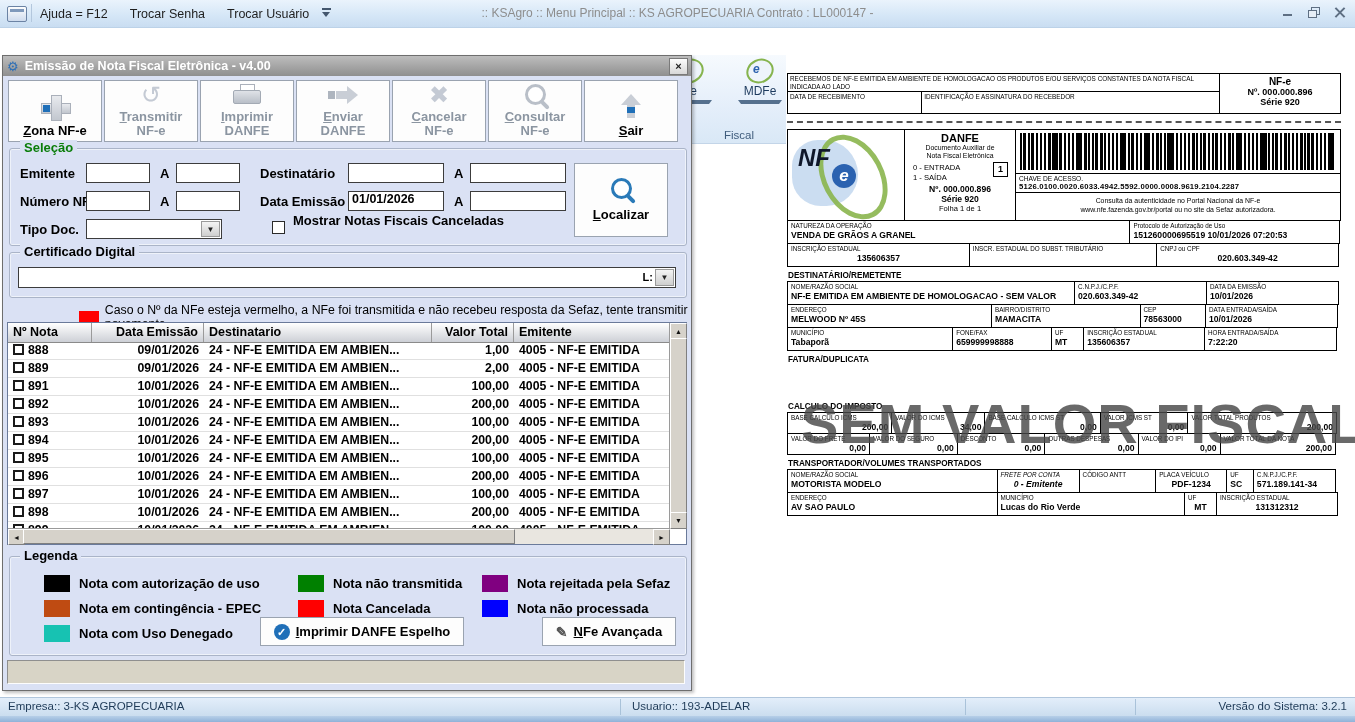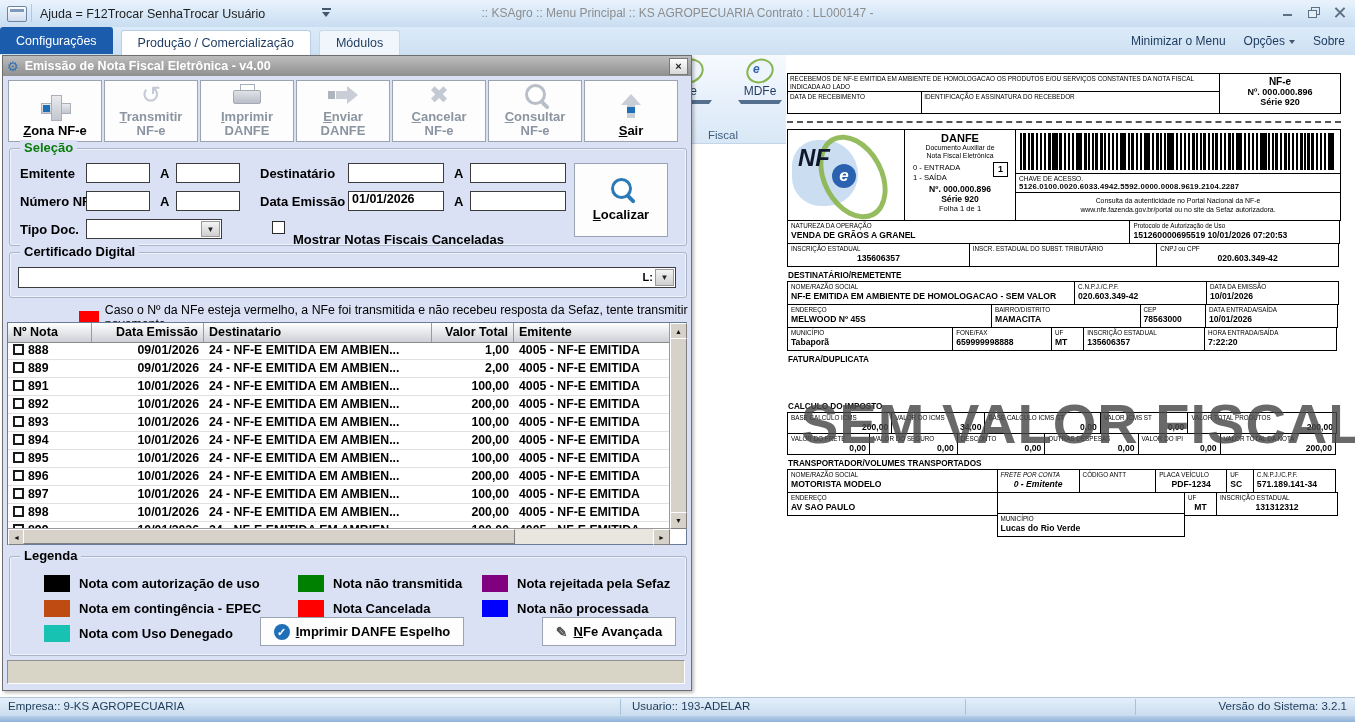--- a/index.html
+++ b/index.html
@@ -6,21 +6,21 @@
   body{font-family:"Liberation Sans",sans-serif;background:#fff;}
   .app{position:relative;width:1355px;height:722px;overflow:hidden;background:#fff;}
 
   
   .menubar{position:absolute;left:0;top:0;width:100%;height:27px;
     background:linear-gradient(#eaf3fc,#d6e7f7 55%,#c9ddf1);border-bottom:1px solid #bcd2e8;}
   .app-icon{position:absolute;left:7px;top:6px;width:18px;height:14px;border:1px solid #6b83a4;
     background:linear-gradient(#fdfdfd,#cfdcee);border-radius:2px;}
   .app-icon::after{content:"";position:absolute;left:2px;top:2px;right:2px;height:3px;background:#7f99bb;}
   .mb-sep{position:absolute;left:31px;top:4px;width:1px;height:18px;background:#b3c7dd;}
-  .menu-items{position:absolute;left:40px;top:0;height:27px;display:flex;align-items:center;}
+  .menu-items{position:absolute;left:40px;top:0;height:27px;display:flex;align-items:center;gap:22px;}
   .menu-item{font-size:12.5px;color:#1e1e1e;cursor:default;}
   .overflow-icon{position:absolute;left:322px;top:8px;width:9px;height:10px;}
   .overflow-icon::before{content:"";position:absolute;top:0;left:0;width:9px;height:2px;background:#44576e;}
   .overflow-icon::after{content:"";position:absolute;top:4px;left:0;border-left:4.5px solid transparent;border-right:4.5px solid transparent;border-top:5px solid #44576e;}
   .mb-title{position:absolute;left:0;right:0;top:6px;text-align:center;font-size:12px;color:#8d8d8d;}
   .win-controls{position:absolute;right:8px;top:6px;display:flex;gap:12px;}
   .wc{width:14px;height:12px;position:relative;cursor:default;}
   .wc-min::after{content:"";position:absolute;left:2px;bottom:2px;width:9px;height:2px;background:#5e6f83;}
   .wc-restore::before{content:"";position:absolute;left:4px;top:1px;width:7px;height:6px;border:1px solid #5e6f83;}
   .wc-restore::after{content:"";position:absolute;left:1px;top:4px;width:7px;height:6px;border:1px solid #5e6f83;background:#e6eef7;}
@@ -41,21 +41,21 @@
   .workspace{position:absolute;left:0;top:55px;width:100%;height:642px;background:#fff;}
 
   
   .ribbon{position:absolute;left:660px;top:0;width:126px;height:88px;
     background:linear-gradient(#f6fafe,#e4eefa 60%,#d9e8f6);border-bottom:1px solid #c3d5e8;}
   .rb-row{position:absolute;left:8px;top:2px;display:flex;gap:26px;}
   .rb-btn{width:44px;text-align:center;font-size:12px;color:#1e3b5e;}
   .rb-logo{display:block;margin:2px auto 1px;width:24px;height:20px;border:2px solid #86b44e;border-radius:50%;transform:rotate(-25deg);position:relative;background:#eef4fb;}
   .rb-logo::after{content:"e";position:absolute;left:6px;top:0px;transform:rotate(25deg);font-size:12px;font-style:italic;color:#2c62ae;font-weight:bold;}
   .rb-arrow{display:block;margin:2px auto 0;border-left:3.5px solid transparent;border-right:3.5px solid transparent;border-top:4px solid #55708e;}
-  .rb-group{position:absolute;left:0;bottom:2px;width:100%;text-align:center;font-size:11.5px;color:#3f5c7c;}
+  .rb-group{position:absolute;left:16px;bottom:2px;width:100%;text-align:center;font-size:11.5px;color:#3f5c7c;}
 
   
   .dialog{position:absolute;left:2px;top:0px;width:688px;height:634px;background:#dae1f4;
     border:1px solid #6e6e6e;box-shadow:2px 2px 3px rgba(0,0,0,.25);}
   .dlg-title{position:absolute;left:0;top:0;width:100%;height:20px;
     background:linear-gradient(#bdbdbd,#8f8f8f);display:flex;align-items:center;}
   .gear-icon{margin-left:4px;font-size:13px;color:#2f6fb5;line-height:1;}
   .dlg-title-text{margin-left:6px;font-size:12.5px;font-weight:bold;color:#fff;}
   .dlg-close{position:absolute;right:3px;top:2px;width:17px;height:15px;background:linear-gradient(#fdfdfd,#d8d8d8);
     border:1px solid #7a7a7a;font-size:11px;font-weight:bold;color:#222;text-align:center;line-height:14px;cursor:default;}
@@ -209,32 +209,20 @@
       </div>
     <span class="overflow-icon"></span>
     <div class="mb-title">:: KSAgro :: Menu Principal :: KS AGROPECUARIA Contrato : LL000147 -</div>
     <div class="win-controls">
       <span class="wc wc-min"></span>
       <span class="wc wc-restore"></span>
       <span class="wc wc-close"></span>
     </div>
   </div>
 
-  <div class="tabbar">
-    <div class="tab-strip">
-        <div class="tab highlight">Configurações</div>
-        <div class="tab active">Produção / Comercialização</div>
-        <div class="tab normal">Módulos</div>
-      </div>
-    <div class="tab-right">
-      <span>Minimizar o Menu</span>
-      <span><span>Opções</span><span class="opt-arrow"></span></span>
-      <span>Sobre</span>
-    </div>
-  </div>
 
   <div class="workspace">
 
     <div class="ribbon">
       <div class="rb-row">
           <div class="rb-btn"><span class="rb-logo"></span><span>Fe</span><span class="rb-arrow"></span></div>
           <div class="rb-btn"><span class="rb-logo"></span><span>MDFe</span><span class="rb-arrow"></span></div>
         </div>
       <div class="rb-group">Fiscal</div>
     </div>
@@ -453,21 +441,21 @@
             <div class="dcell" style="width: 15%;">
               <div class="dlab">C.N.P.J./C.P.F.</div>
               <div class="dval a-l">571.189.141-34</div>
             </div>
           </div>
           <div class="drow">
             <div class="dcell" style="width: 38%;">
               <div class="dlab">ENDEREÇO</div>
               <div class="dval a-l">AV SAO PAULO</div>
             </div>
-            <div class="dcell" style="width: 34%; margin-top: 21px;">
+            <div class="dcell" style="width: 34%;">
               <div class="dlab">MUNICÍPIO</div>
               <div class="dval a-l">Lucas do Rio Verde</div>
             </div>
             <div class="dcell" style="width: 6%;">
               <div class="dlab">UF</div>
               <div class="dval a-c">MT</div>
             </div>
             <div class="dcell" style="width: 22%;">
               <div class="dlab">INSCRIÇÃO ESTADUAL</div>
               <div class="dval a-c">131312312</div>
@@ -572,21 +560,21 @@
         <span class="fld-label" style="left:250px;top:45px;">Data Emissão</span>
         <span class="fld-input" style="left:338px;top:42px;width:96px;">01/01/2026</span>
         <span class="fld-label" style="left:444px;top:45px;">A</span>
         <span class="fld-input" style="left:460px;top:42px;width:96px;"></span>
 
         <span class="fld-label" style="left:10px;top:73px;">Tipo Doc.</span>
         <span class="combo" style="left:76px;top:70px;width:136px;height:20px;">
           <span class="combo-btn">▼</span>
         </span>
         <span class="checkbox" style="left:262px;top:72px;"></span>
-        <span class="fld-label" style="left:283px;top:83px;">Mostrar Notas Fiscais Canceladas</span>
+        <span class="fld-label" style="left:283px;top:64px;">Mostrar Notas Fiscais Canceladas</span>
 
         <div class="loc-btn">
           <span class="mag blue"></span>
           <span class="loc-label mnemonic">Localizar</span>
         </div>
       </div>
 
       <div class="groupbox" style="left:6px;top:196px;width:676px;height:44px;">
         <span class="gb-title">Certificado Digital</span>
         <span class="combo" style="left:8px;top:14px;width:658px;height:21px;">
@@ -739,21 +727,21 @@
           <span class="pencil-icon">✎</span>
           <span class="mnemonic">NFe Avançada</span>
         </div>
       </div>
 
       <div class="dlg-footer"></div>
     </div>
   </div>
 
   <div class="statusbar">
-    <span class="sb-seg" style="left:8px;">Empresa:: 9-KS AGROPECUARIA</span>
+    <span class="sb-seg" style="left:8px;">Empresa:: 3-KS AGROPECUARIA</span>
     <span class="sb-sep" style="left:620px;"></span>
     <span class="sb-seg" style="left:632px;">Usuario:: 193-ADELAR</span>
     <span class="sb-sep" style="left:965px;"></span>
     <span class="sb-sep" style="left:1135px;"></span>
     <span class="sb-seg" style="right:8px;">Versão do Sistema: 3.2.1</span>
   </div>
   <div class="bottom-strip"></div>
 </div>
 
 </body></html>

